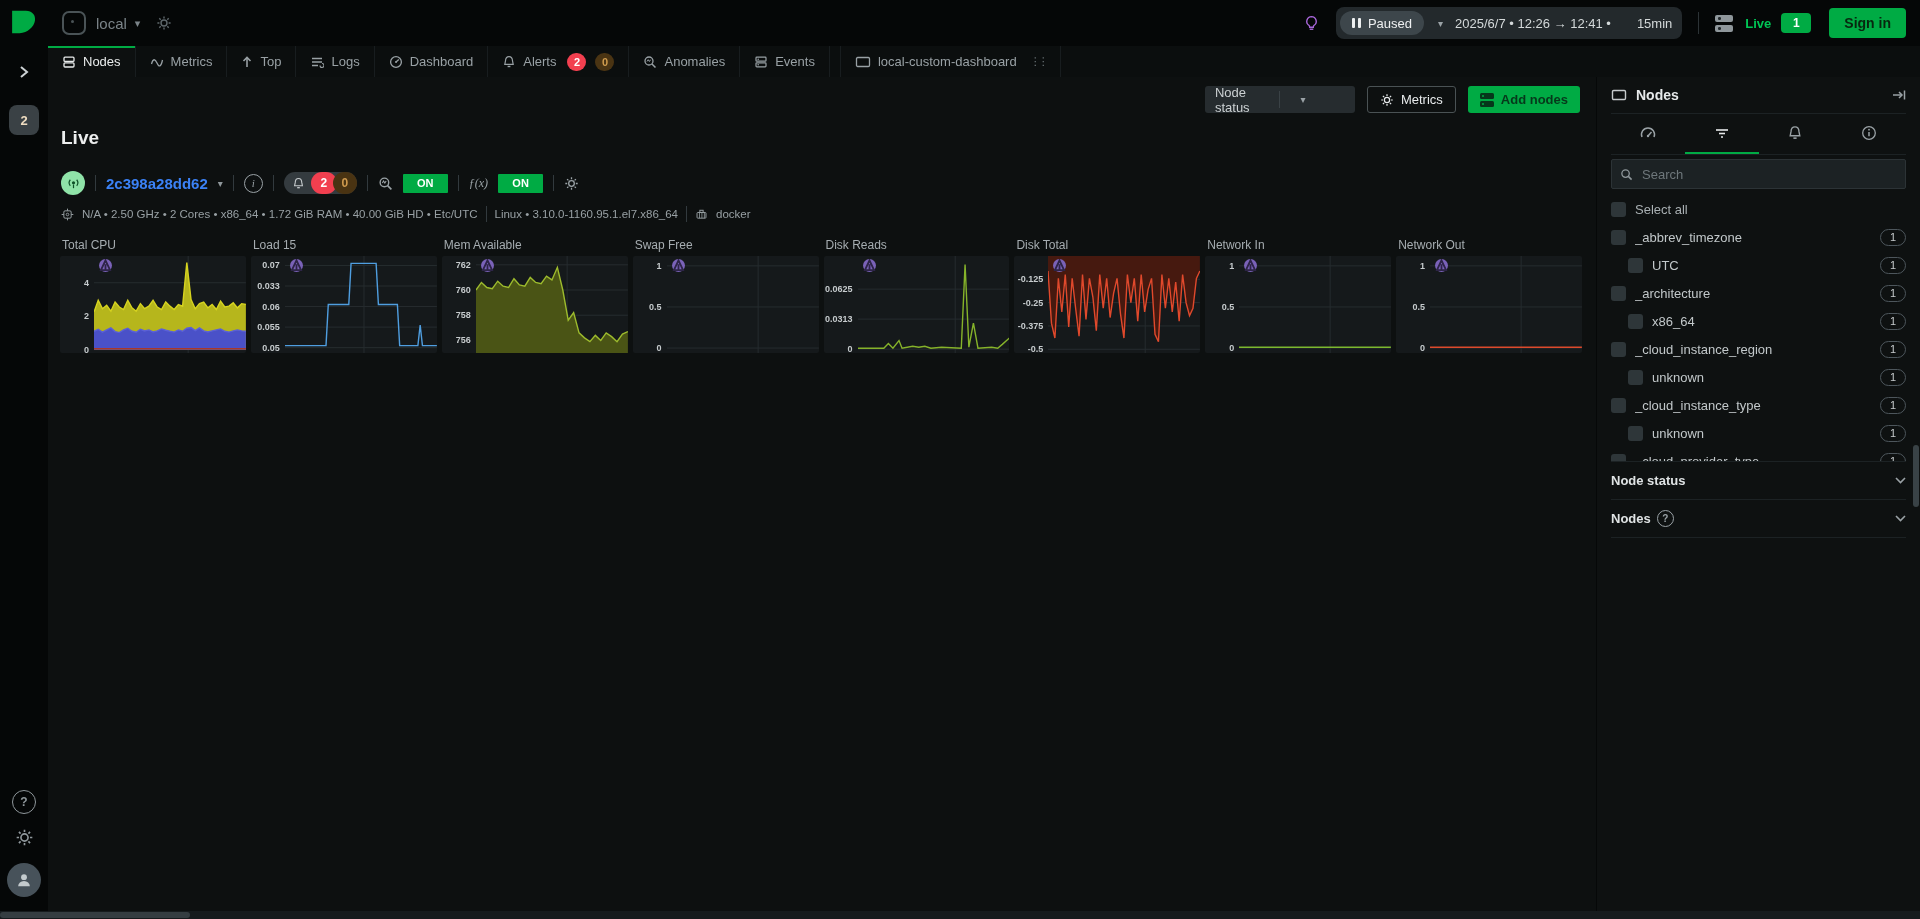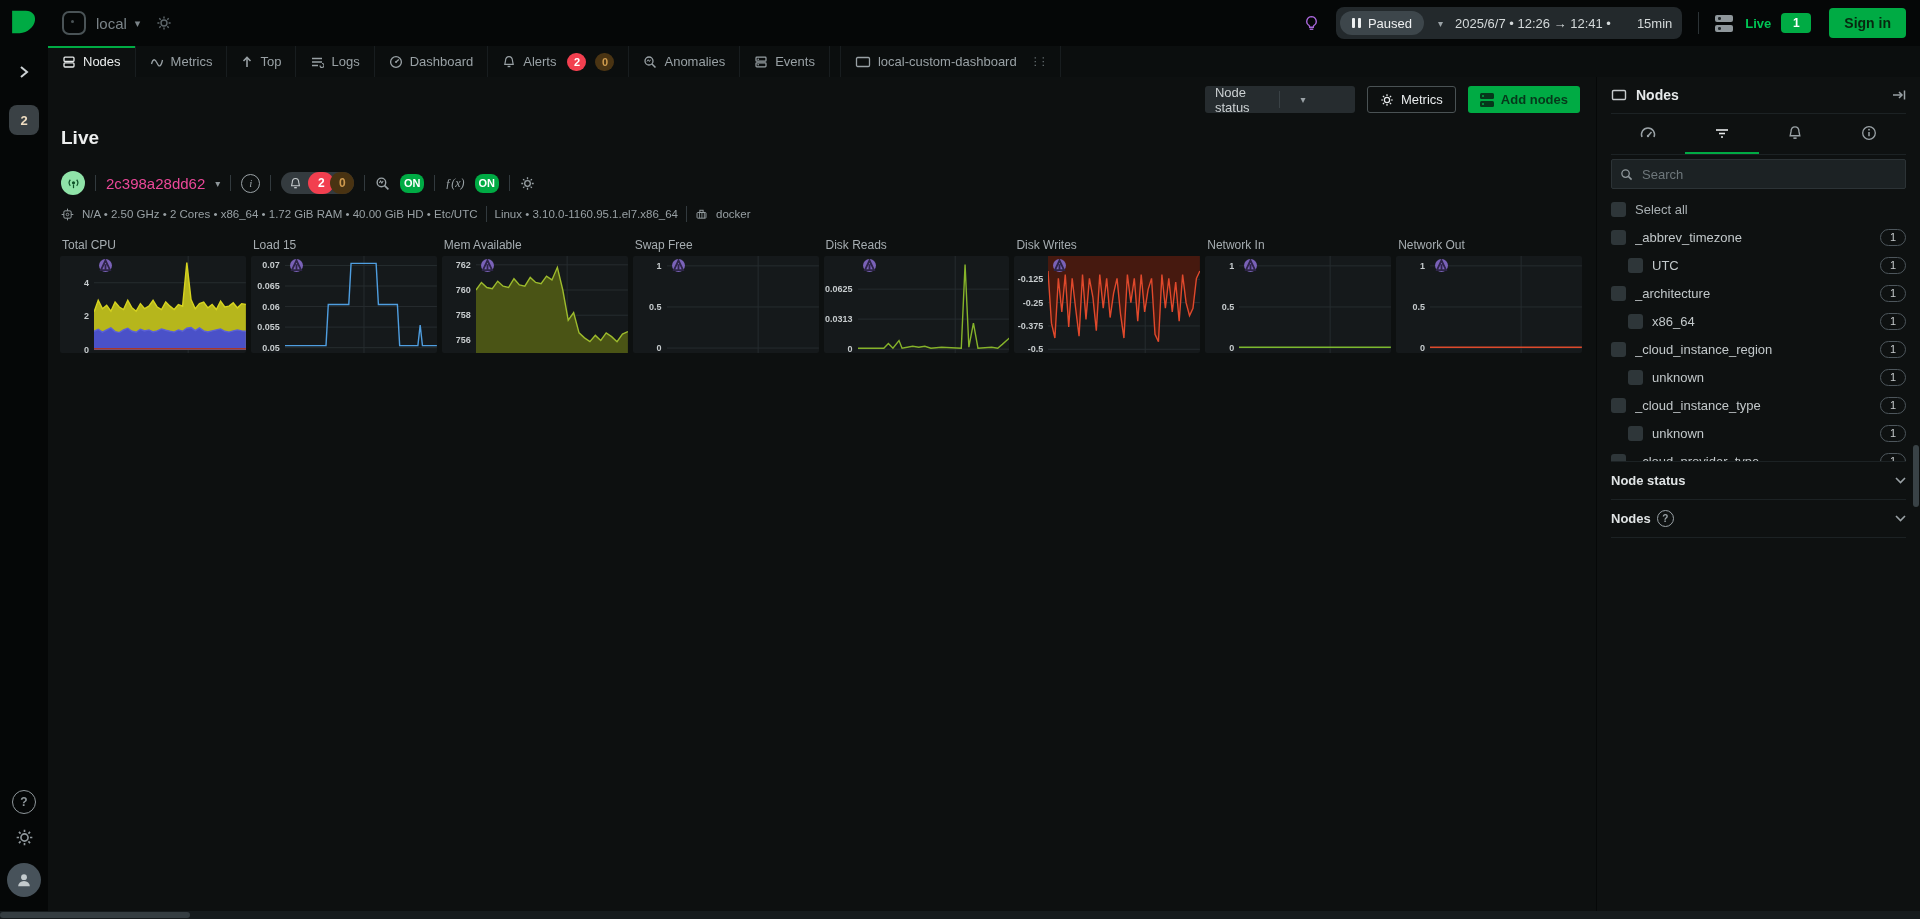--- a/index.html
+++ b/index.html
@@ -62,28 +62,28 @@
   .btn-add .ni b:after{background:#00ab44;}
   .ni{display:flex;flex-direction:column;gap:2px;}
   .ni b{width:14px;height:6px;background:#e8ebec;border-radius:1.5px;position:relative;}
   .ni b:after{content:"";position:absolute;left:2.5px;top:2px;width:2px;height:2px;background:#262c2f;border-radius:50%;}
 
   .section-title{font-size:19px;font-weight:bold;color:#eceeee;margin:14px 0 0 13px;}
 
   .node-row{display:flex;align-items:center;gap:10px;margin:22px 0 0 13px;}
   .n-avatar{width:24px;height:24px;border-radius:50%;background:#8fe3a8;display:flex;align-items:center;justify-content:center;}
   .sep{width:0;height:16px;border-left:1px solid #323a3e;}
-  .n-name{font-size:15px;font-weight:normal;color:#ec4899;cursor:pointer;}
+  .n-name{font-size:15px;font-weight:bold;color:#3b82f6;cursor:pointer;}
   .n-caret{color:#8f979b;font-size:10px;cursor:pointer;}
   .info-circ{width:17px;height:17px;border-radius:50%;border:1.4px solid #9aa2a6;color:#9aa2a6;font-size:11px;display:flex;align-items:center;justify-content:center;cursor:pointer;font-style:italic;font-family:"Liberation Serif",serif;}
   .alert-chip{background:#343b3f;border-radius:12px;height:22px;display:flex;align-items:center;padding-left:8px;cursor:pointer;}
   .alert-chip .bell{color:#c6cbcd;margin-right:6px;}
   .badge-crit{background:#f23f4f;color:#fff;font-weight:bold;font-size:12px;border-radius:11px;min-width:26px;height:22px;display:flex;align-items:center;justify-content:center;}
   .badge-warn{background:#493312;color:#cf9a4e;font-weight:bold;font-size:12px;border-radius:11px;min-width:24px;height:22px;display:flex;align-items:center;justify-content:center;margin-left:-4px;}
-  .on-pill{background:#00ab44;color:#fff;font-weight:bold;font-size:11px;border-radius:8px;width:24px;height:19px;display:flex;align-items:center;justify-content:center;cursor:pointer;}
+  .on-pill{background:#00ab44;color:#fff;font-weight:bold;font-size:11px;border-radius:1px;width:45px;height:19px;display:flex;align-items:center;justify-content:center;cursor:pointer;}
   .n-icon{color:#9aa2a6;}
   .fx{color:#9aa2a6;font-style:italic;font-size:12px;font-family:"Liberation Serif",serif;}
 
   .spec-row{display:flex;align-items:center;gap:8px;margin:11px 0 0 13px;color:#98a0a4;font-size:11.5px;}
   .spec-row .i{color:#98a0a4;}
 
   
   .charts{display:flex;gap:5px;margin:16px 14px 0 12px;}
   .chart-card{flex:1;min-width:0;}
   .chart-title{font-size:12px;color:#a6adb1;margin:0 0 4px 2px;white-space:nowrap;overflow:hidden;}
@@ -421,21 +421,21 @@
             </div>
           </div>
         </div>
       <div class="chart-card">
           <div class="chart-title">Load 15</div>
           <div class="chart-box">
             <div class="gutter">
               <div class="tick" style="top: 94.4915%;">0.05</div>
               <div class="tick" style="top: 73.3051%;">0.055</div>
               <div class="tick" style="top: 52.1186%;">0.06</div>
-              <div class="tick" style="top: 30.9322%;">0.065</div>
+              <div class="tick" style="top: 30.9322%;">0.033</div>
               <div class="tick" style="top: 9.74576%;">0.07</div>
             </div>
             <div class="plot">
               <span class="anomaly">
                 <svg width="8" height="8" viewBox="0 0 10 10">
                   <path d="M5 1 L8.5 8.5 H1.5 Z M5 4 V8.5" fill="none" stroke="#2d2447" stroke-width="1.4"></path>
                 </svg>
               </span>
               <svg viewBox="0 0 100 100" preserveAspectRatio="none">
                 <line x1="0" y1="94.4915254237288" x2="100" y2="94.4915254237288" stroke="#262c2f" stroke-width="1" vector-effect="non-scaling-stroke"></line>
@@ -517,21 +517,21 @@
                 <line x1="0" y1="96.03960396039604" x2="100" y2="96.03960396039604" stroke="#262c2f" stroke-width="1" vector-effect="non-scaling-stroke"></line>
                 <line x1="0" y1="65.04950495049505" x2="100" y2="65.04950495049505" stroke="#262c2f" stroke-width="1" vector-effect="non-scaling-stroke"></line>
                 <line x1="0" y1="34.15841584158416" x2="100" y2="34.15841584158416" stroke="#262c2f" stroke-width="1" vector-effect="non-scaling-stroke"></line>
                 <line x1="64" y1="0" x2="64" y2="100" stroke="#262c2f" stroke-width="1" vector-effect="non-scaling-stroke"></line>
                 <polyline points="0,95.04950495049505 17,95.04950495049505 20,90.0990099009901 23,95.04950495049505 27,87.12871287128714 28.999999999999996,95.04950495049505 36,93.06930693069306 40,94.05940594059405 44,93.06930693069306 48,95.04950495049505 55.00000000000001,94.05940594059405 68,95.04950495049505 70.5,8.910891089108919 73,94.05940594059405 76,69.30693069306932 79,95.04950495049505 88,94.05940594059405 92,95.04950495049505 95,91.08910891089108 100,84.15841584158416" fill="none" stroke="#86b32a" stroke-width="1.4" vector-effect="non-scaling-stroke"></polyline>
               </svg>
             </div>
           </div>
         </div>
       <div class="chart-card">
-          <div class="chart-title">Disk Writes</div>
+          <div class="chart-title">Disk Total</div>
           <div class="chart-box">
             <div class="gutter">
               <div class="tick" style="top: 24.0385%;">-0.125</div>
               <div class="tick" style="top: 48.0769%;">-0.25</div>
               <div class="tick" style="top: 72.1154%; text-align: center;">-0.375</div>
               <div class="tick" style="top: 96.1538%;">-0.5</div>
             </div>
             <div class="plot">
               <span class="anomaly">
                 <svg width="8" height="8" viewBox="0 0 10 10">

